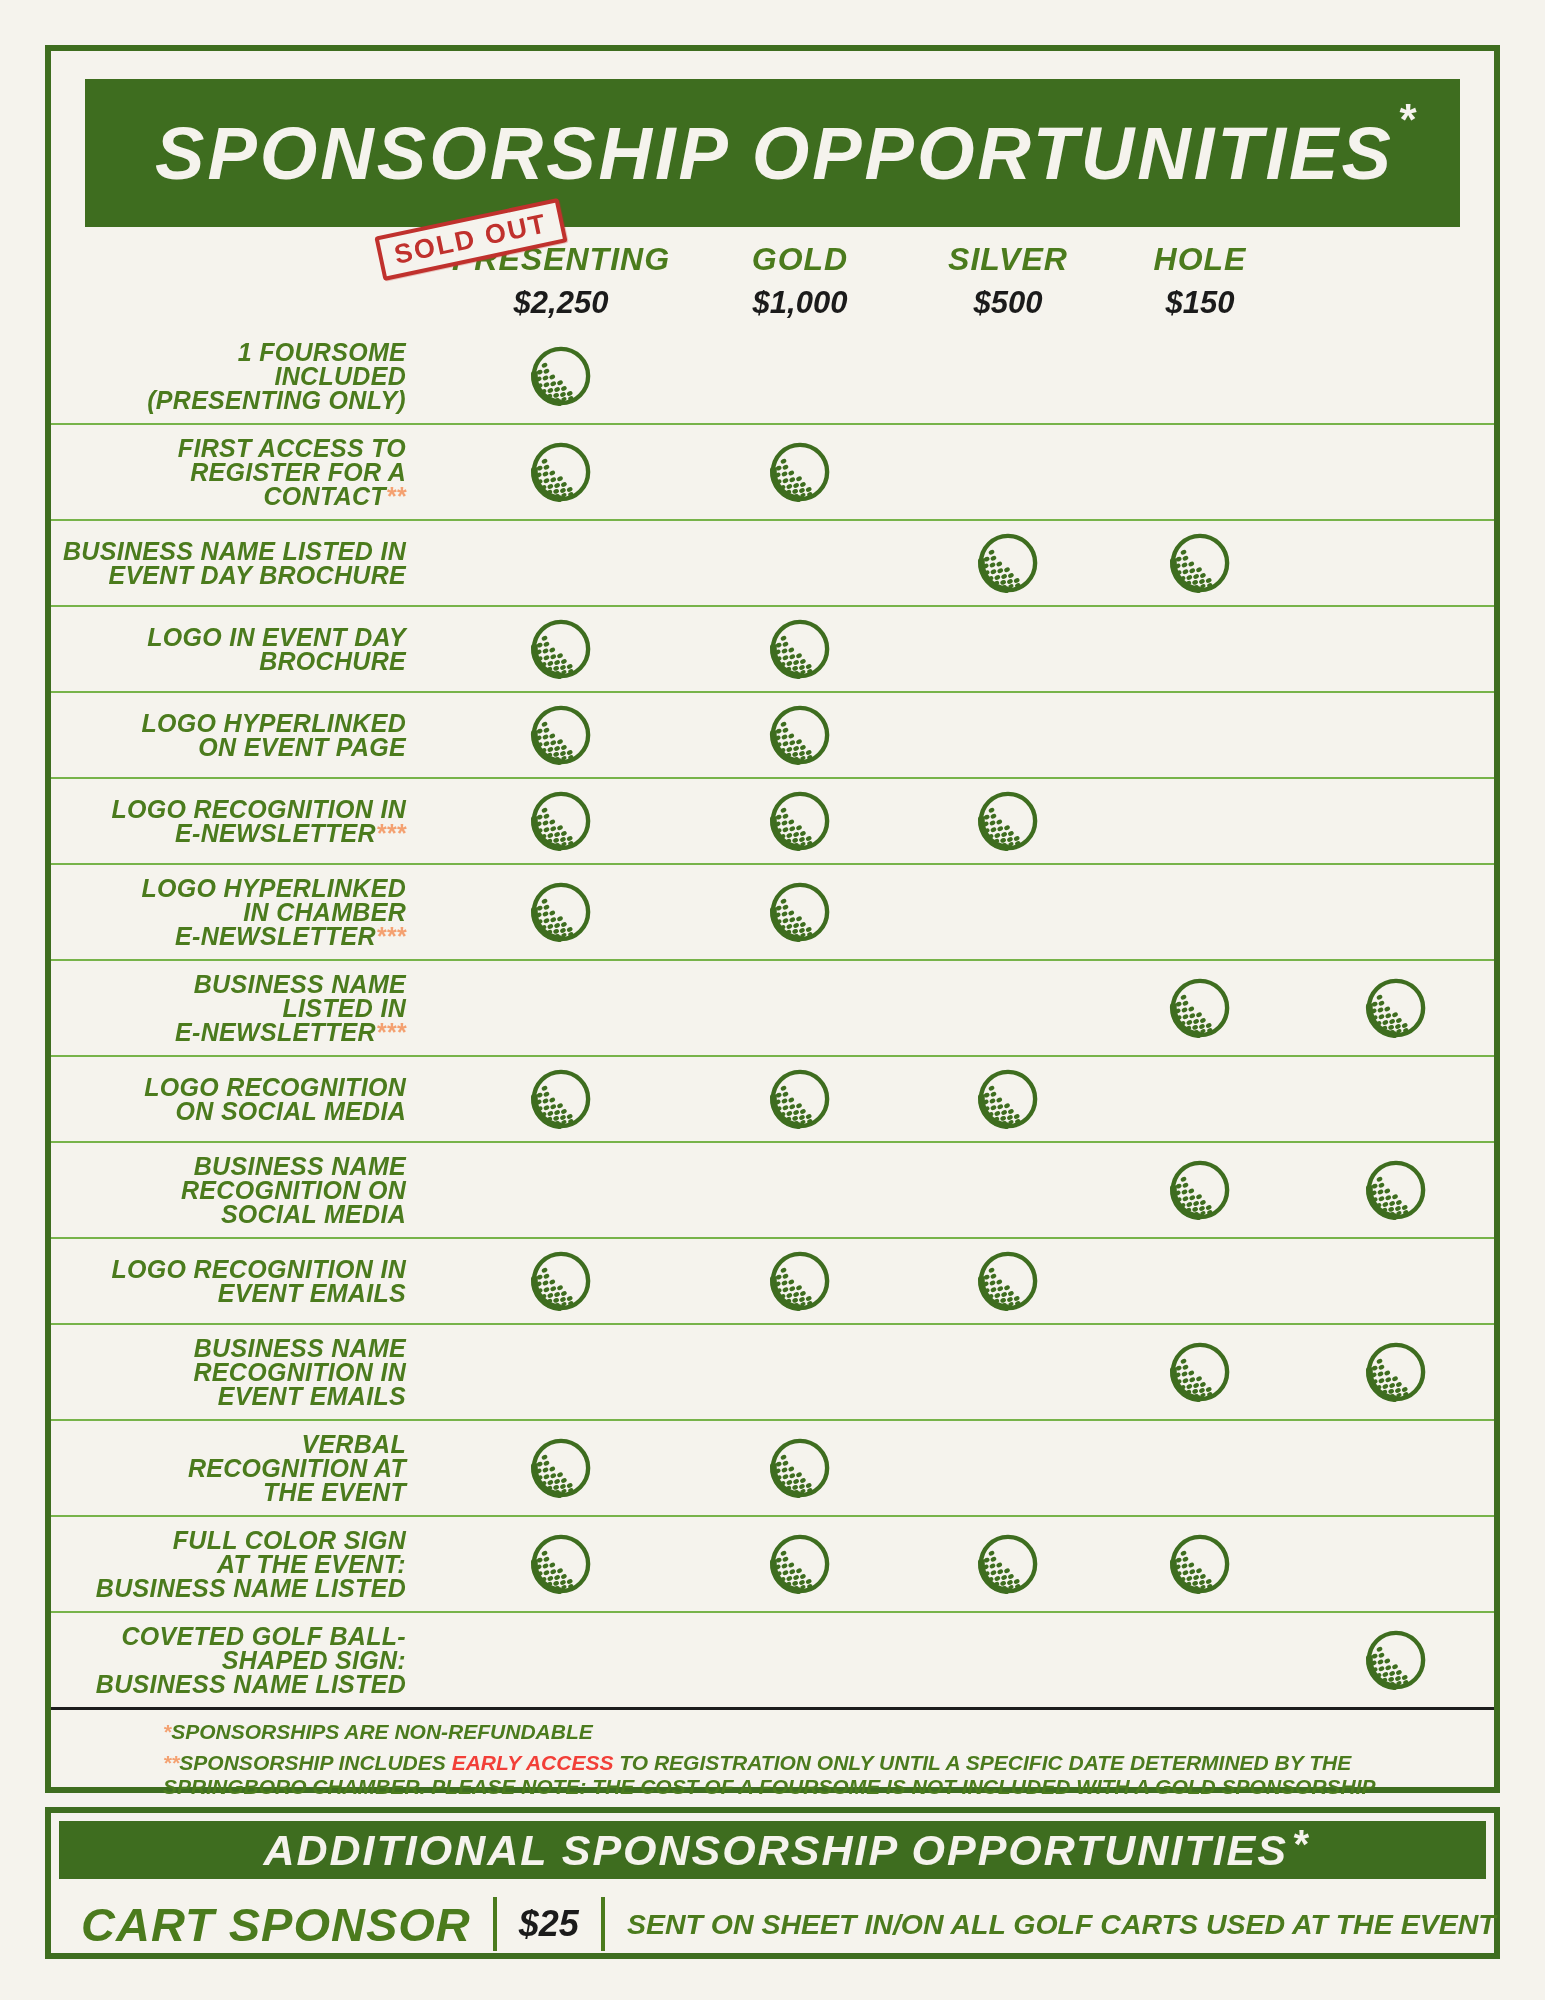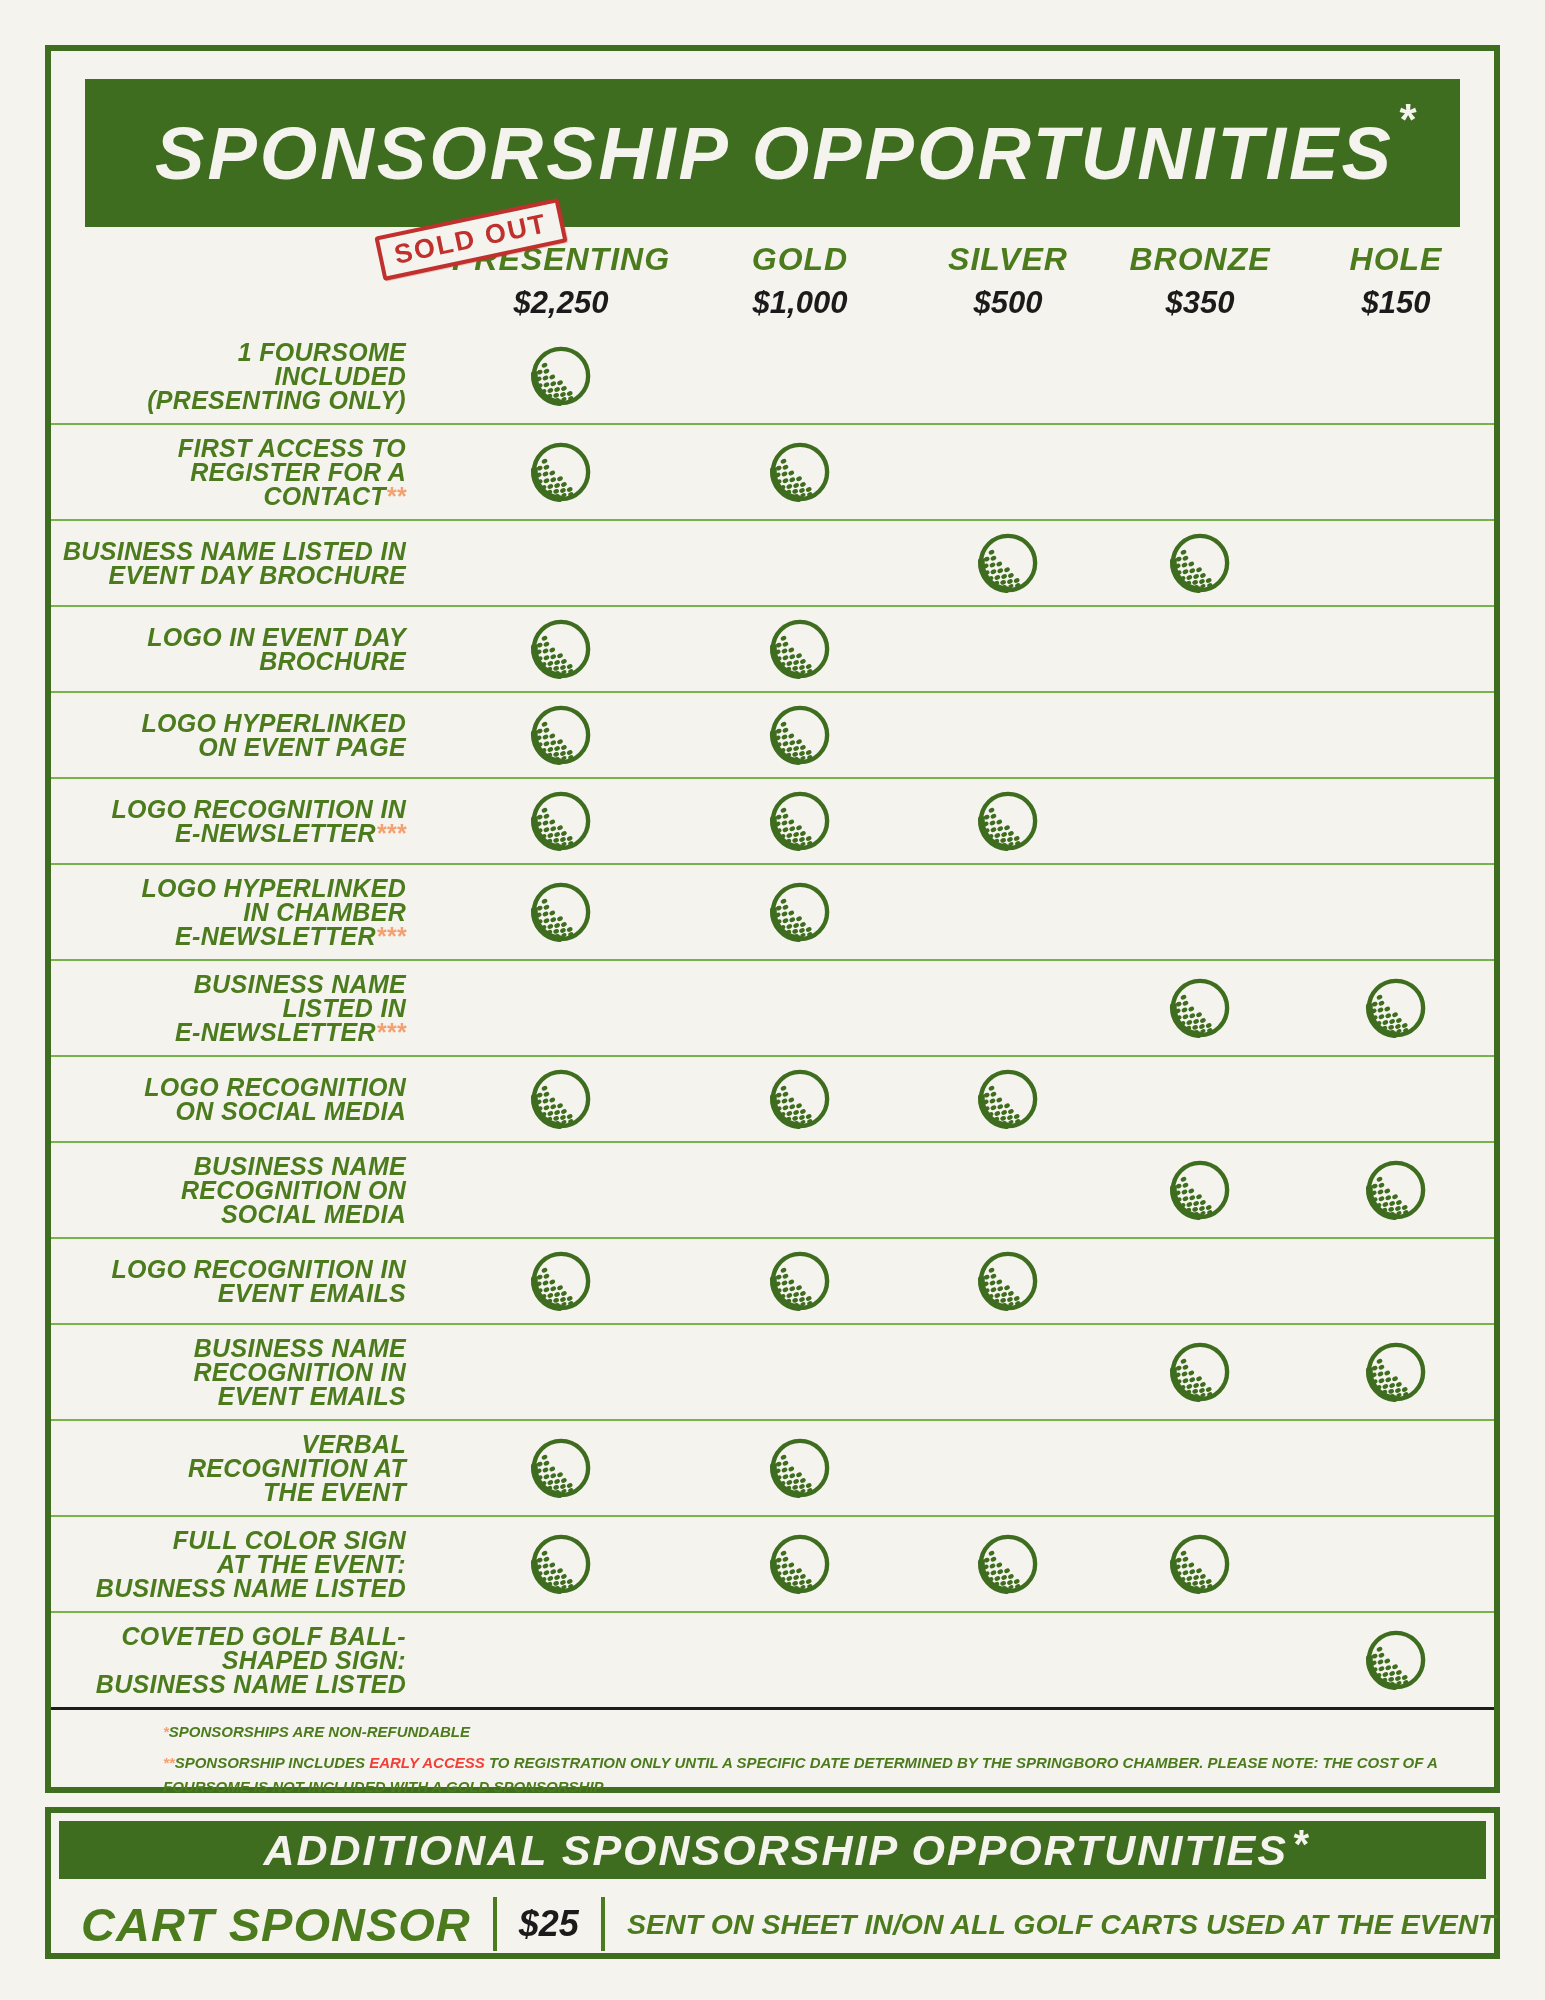--- a/index.html
+++ b/index.html
@@ -88,21 +88,21 @@
   .cell{display:flex;align-items:center;justify-content:center;}
   .ball{width:62px;height:62px;display:block;}
   .stars{color:var(--orange_stars);}
 
   .footnotes{
     border-top:3px solid var(--black_line);
     padding:10px 40px 0 112px;
   }
   .fn{
     color:var(--green_label);
-    font-size:15px;line-height:24px;
+    font-size:21px;line-height:24px;
     margin-bottom:7px;max-width:1310px;
   }
   .fn .hl{color:var(--red_highlight);}
 
   .banner-sm{margin:8px;height:58px;}
   .banner-sm h2{font-size:43px;letter-spacing:2px;white-space:nowrap;}
   .banner-sm .title-star{font-size:40px;top:-4px;}
   .cart-row{
     display:flex;align-items:center;
     padding:4px 24px 0 30px;gap:22px;height:70px;
@@ -163,24 +163,20 @@
       </div>
       <div class="tier-cell">
         <div class="tier-name">GOLD</div>
         <div class="tier-price">$1,000</div>
       </div>
       <div class="tier-cell">
         <div class="tier-name">SILVER</div>
         <div class="tier-price">$500</div>
       </div>
       <div class="tier-cell">
-        <div class="tier-name">BRONZE</div>
-        <div class="tier-price">$350</div>
-      </div>
-      <div class="tier-cell">
         <div class="tier-name">HOLE</div>
         <div class="tier-price">$150</div>
       </div>
     </div>
 
   <div class="benefit-table">
 
   <div class="row">
         <div class="benefit-label"><span>1 FOURSOME</span><br><span>INCLUDED</span><br><span>(PRESENTING ONLY)</span></div>
         <div class="cell">

